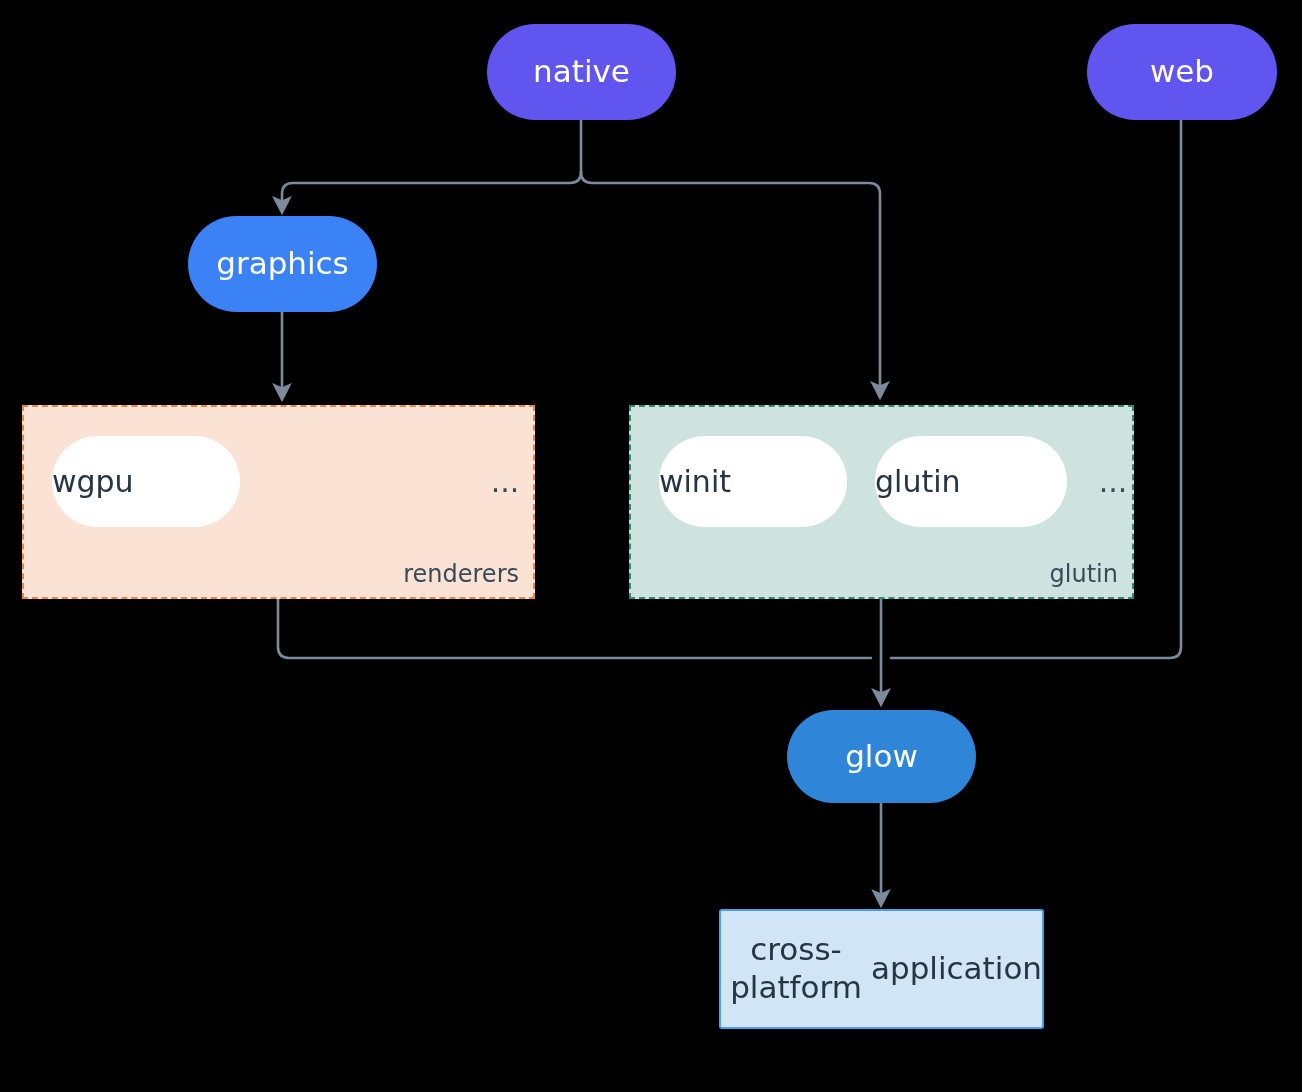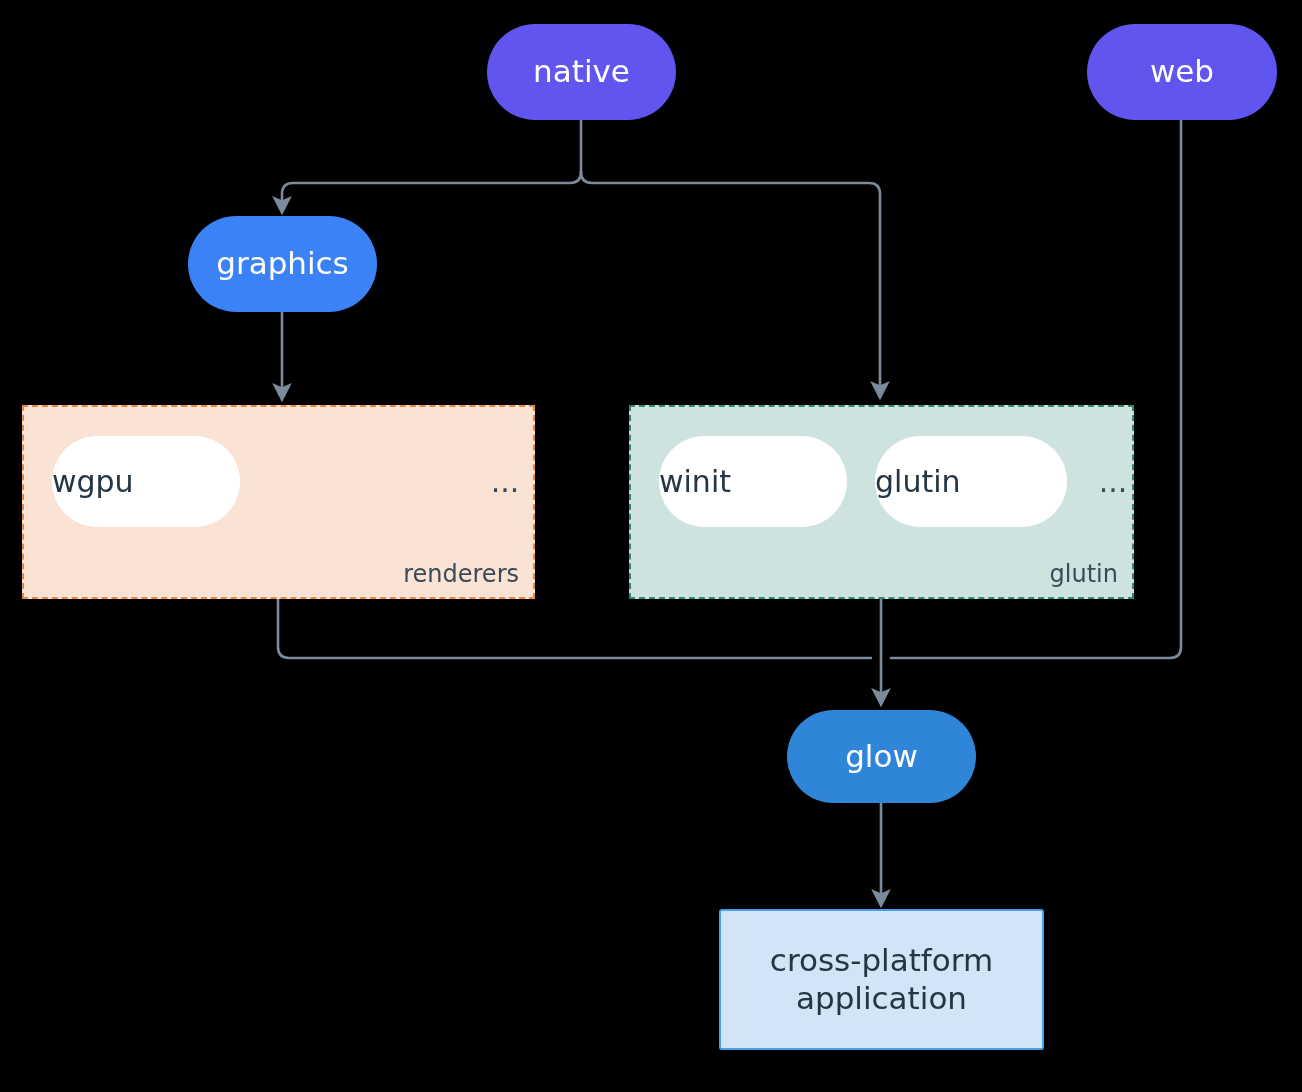--- a/index.html
+++ b/index.html
@@ -61,27 +61,27 @@
   
   #node-iced {
     left: 787px; top: 710px; width: 189px; height: 93px;
     background: #2F86D8;
     color: #FFFFFF;
     font-size: 31px;
   }
 
   
   #node-application {
-    left: 719px; top: 909px; width: 325px; height: 141px;
+    left: 719px; top: 909px; width: 325px; height: 120px;
     background: #D2E5F7;
     border: 2px solid #4A9FEA;
     border-radius: 3px;
     color: #253544;
     font-size: 31px;
-    flex-direction: column;
+    flex-direction: row;
   }
   #node-application .line { display: block; }
 
   
   .group {
     position: absolute;
     box-sizing: border-box;
     border-style: dashed;
     border-width: 2px;
   }

